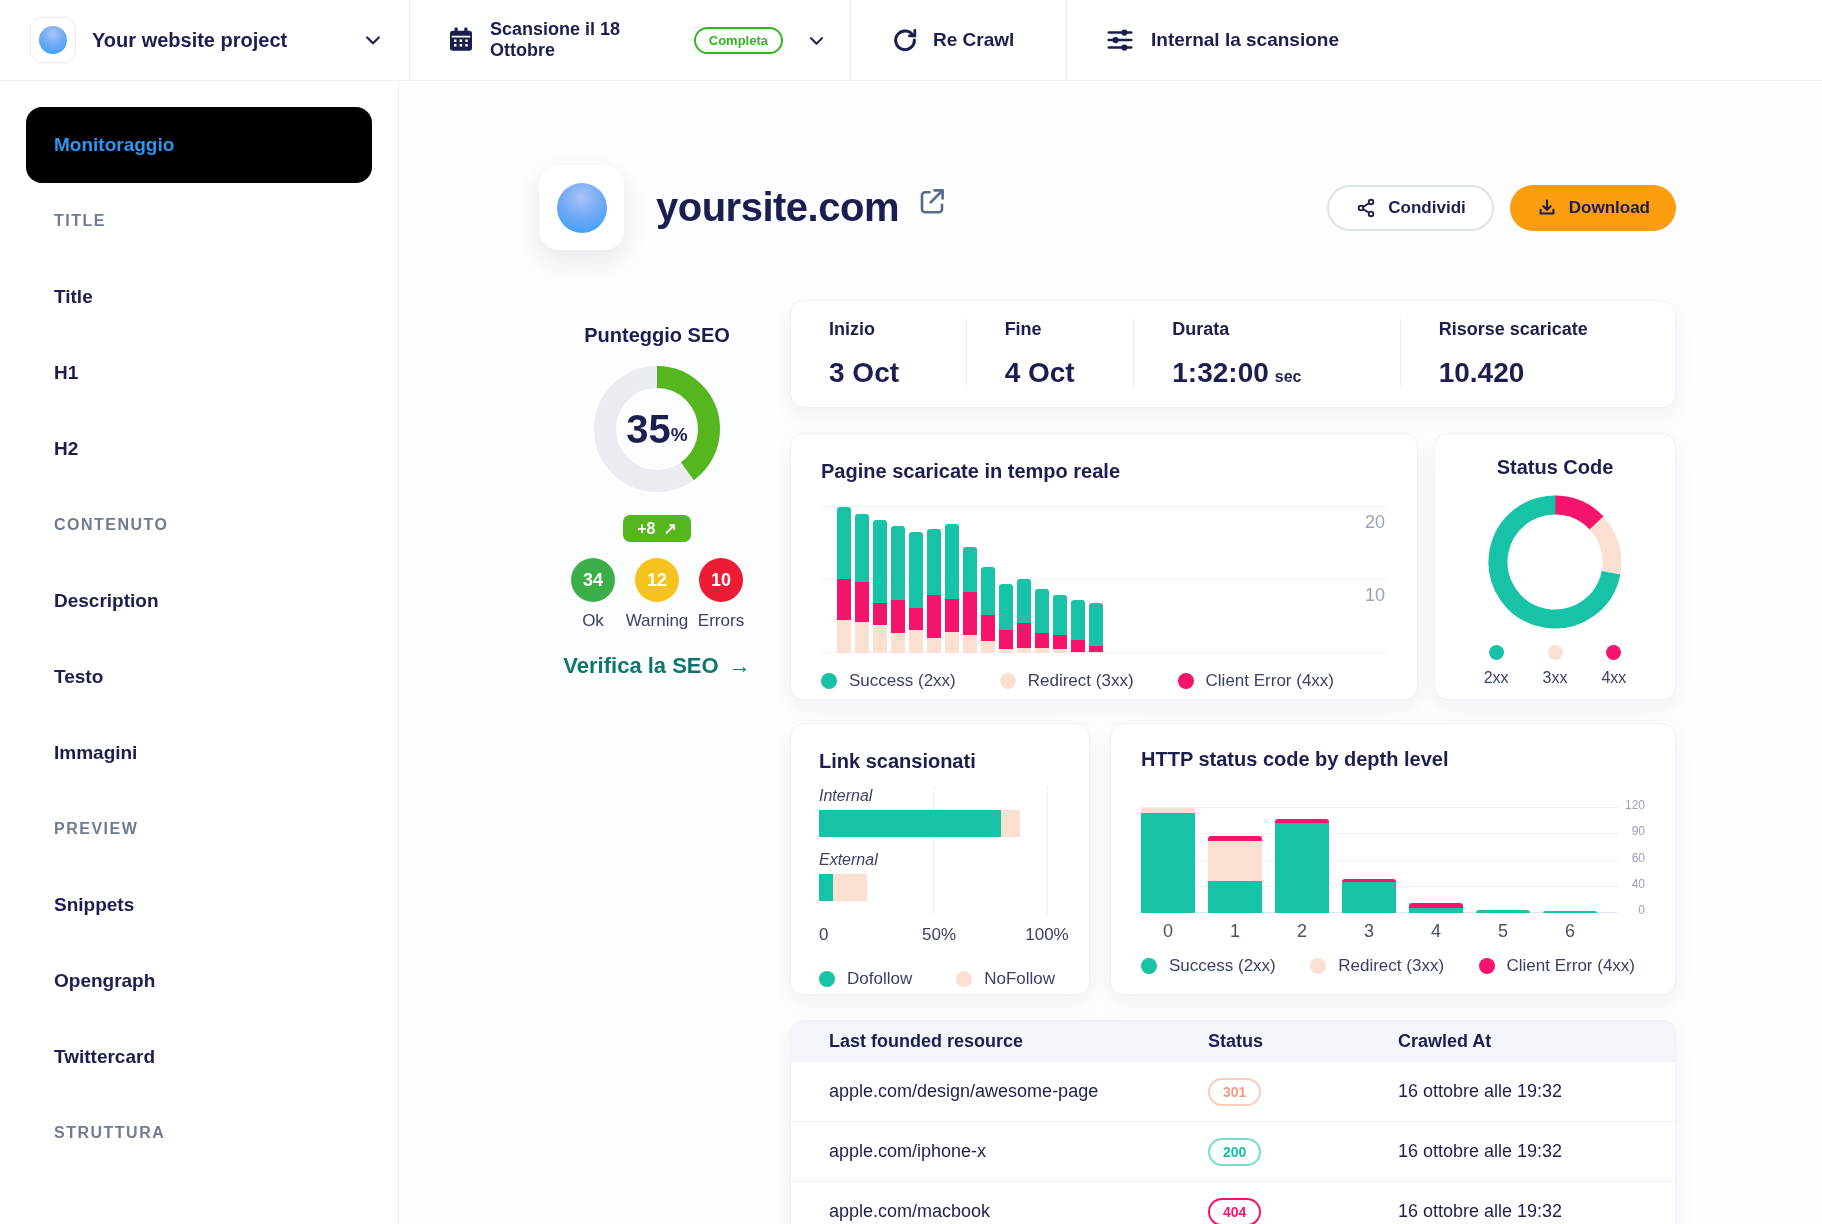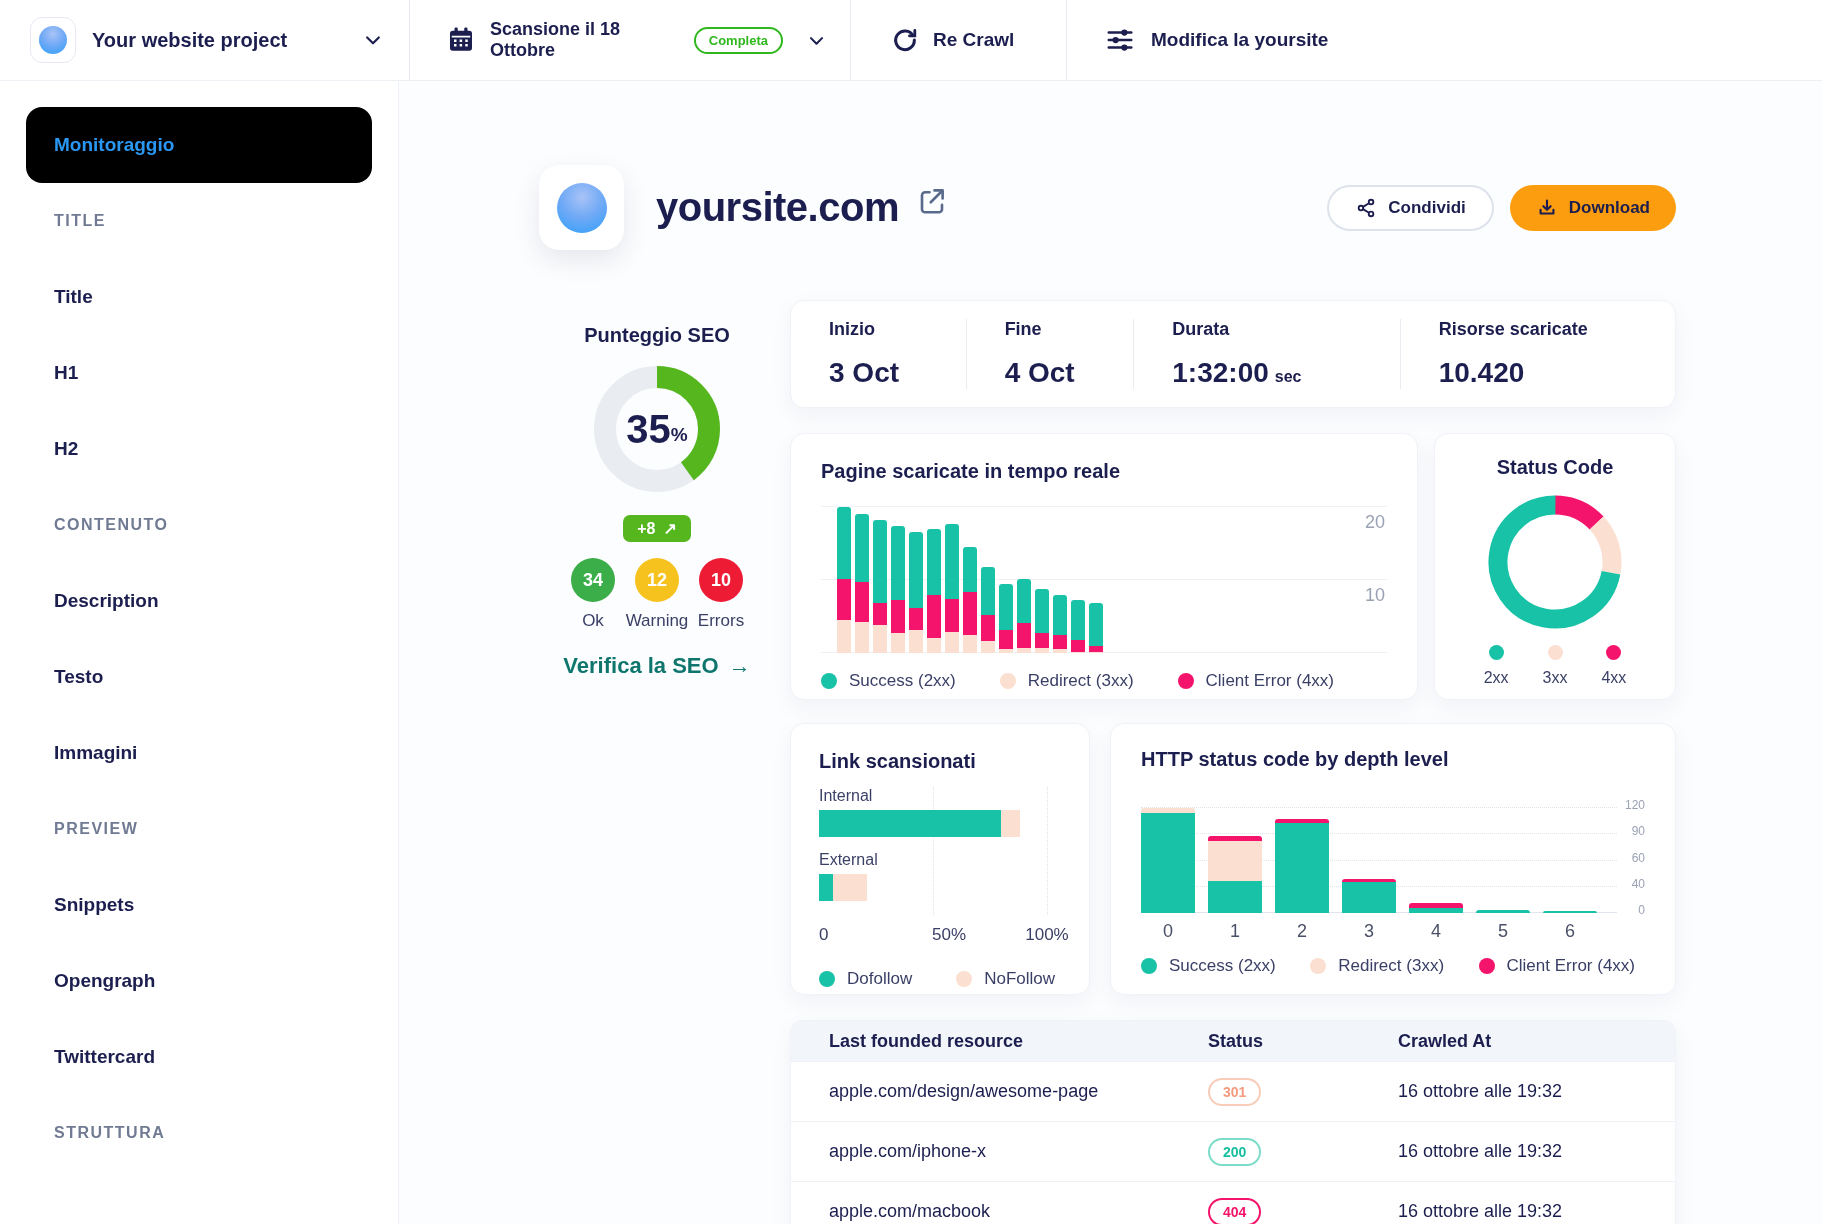--- a/index.html
+++ b/index.html
@@ -106,21 +106,21 @@
   
   .status-card { width:242px; height:267px; padding-top:22px; display:flex;
     flex-direction:column; align-items:center; }
   .sd-legend { display:flex; gap:34px; margin-top:16px; }
   .sd-leg-item { display:flex; flex-direction:column; align-items:center; gap:9px;
     font-size:16px; color:#3a3f66; }
   .sd-leg-item .leg-dot { width:15px; height:15px; }
 
   
   .link-card { width:300px; height:272px; padding:26px 28px 0 28px; }
-  .lk-plot { position:relative; margin-top:14px; height:128px; }
+  .lk-plot { position:relative; margin-top:14px; height:128px;font-style:italic; }
   .vgrid { position:absolute; top:0; bottom:0; border-left:1px dotted #dfe4ec; }
   .lk-group { position:relative; }
   .lk-cat { font-size:16px; color:#3a3f66; margin-bottom:5px; }
   .lk-bar { height:27px; display:flex; }
   .lk-ticks { position:relative; height:22px; margin-top:10px; font-size:17px;
     color:#3a3f66; }
   .lk-ticks span { position:absolute; }
   .lk-legend { margin-top:22px; }
 
   
@@ -208,21 +208,21 @@
     <span>
       <svg width="30" height="30" viewBox="0 0 24 24" stroke="#1b1e4e" stroke-width="2" stroke-linecap="round">
           <line x1="3" y1="6" x2="21" y2="6"></line>
           <line x1="3" y1="12" x2="21" y2="12"></line>
           <line x1="3" y1="18" x2="21" y2="18"></line>
           <circle cx="15.5" cy="6" r="2.5" fill="#1b1e4e" stroke="none"></circle>
           <circle cx="8.5" cy="12" r="2.5" fill="#1b1e4e" stroke="none"></circle>
           <circle cx="15.5" cy="18" r="2.5" fill="#1b1e4e" stroke="none"></circle>
         </svg>
     </span>
-    <span class="tb-bold">Modifica la yoursite</span>
+    <span class="tb-bold">Internal la scansione</span>
   </div>
 </header>
 
 <div class="layout">
 
   <aside class="sidebar">
     <nav id="sidebar-nav">
         <div class="side-item active">Monitoraggio</div>
         <div class="side-section">TITLE</div>
         <div class="side-item">Title</div>
@@ -483,21 +483,21 @@
                 <div class="lk-group" style="margin-top: 14px;">
                   <div class="lk-cat">External</div>
                   <div class="lk-bar">
                     <div style="width: 13.68px; background: rgb(23, 194, 167);"></div>
                     <div style="width: 34.2px; background: rgb(251, 223, 208);"></div>
                   </div>
                 </div>
               </div>
             <div class="lk-ticks" id="lk-ticks">
                 <span style="left: 0px;">0</span>
-                <span style="left: 130px; transform: translateX(-50%);">50%</span>
+                <span style="left: 120px; transform: translateX(-50%);">50%</span>
                 <span style="left: 228px; transform: translateX(-50%);">100%</span>
               </div>
             <div class="legend lk-legend" id="lk-legend">
                 <div class="leg-item">
                   <span class="leg-dot" style="background: rgb(23, 194, 167);"></span>
                   <span>Dofollow</span>
                 </div>
                 <div class="leg-item">
                   <span class="leg-dot" style="background: rgb(251, 223, 208);"></span>
                   <span>NoFollow</span>

